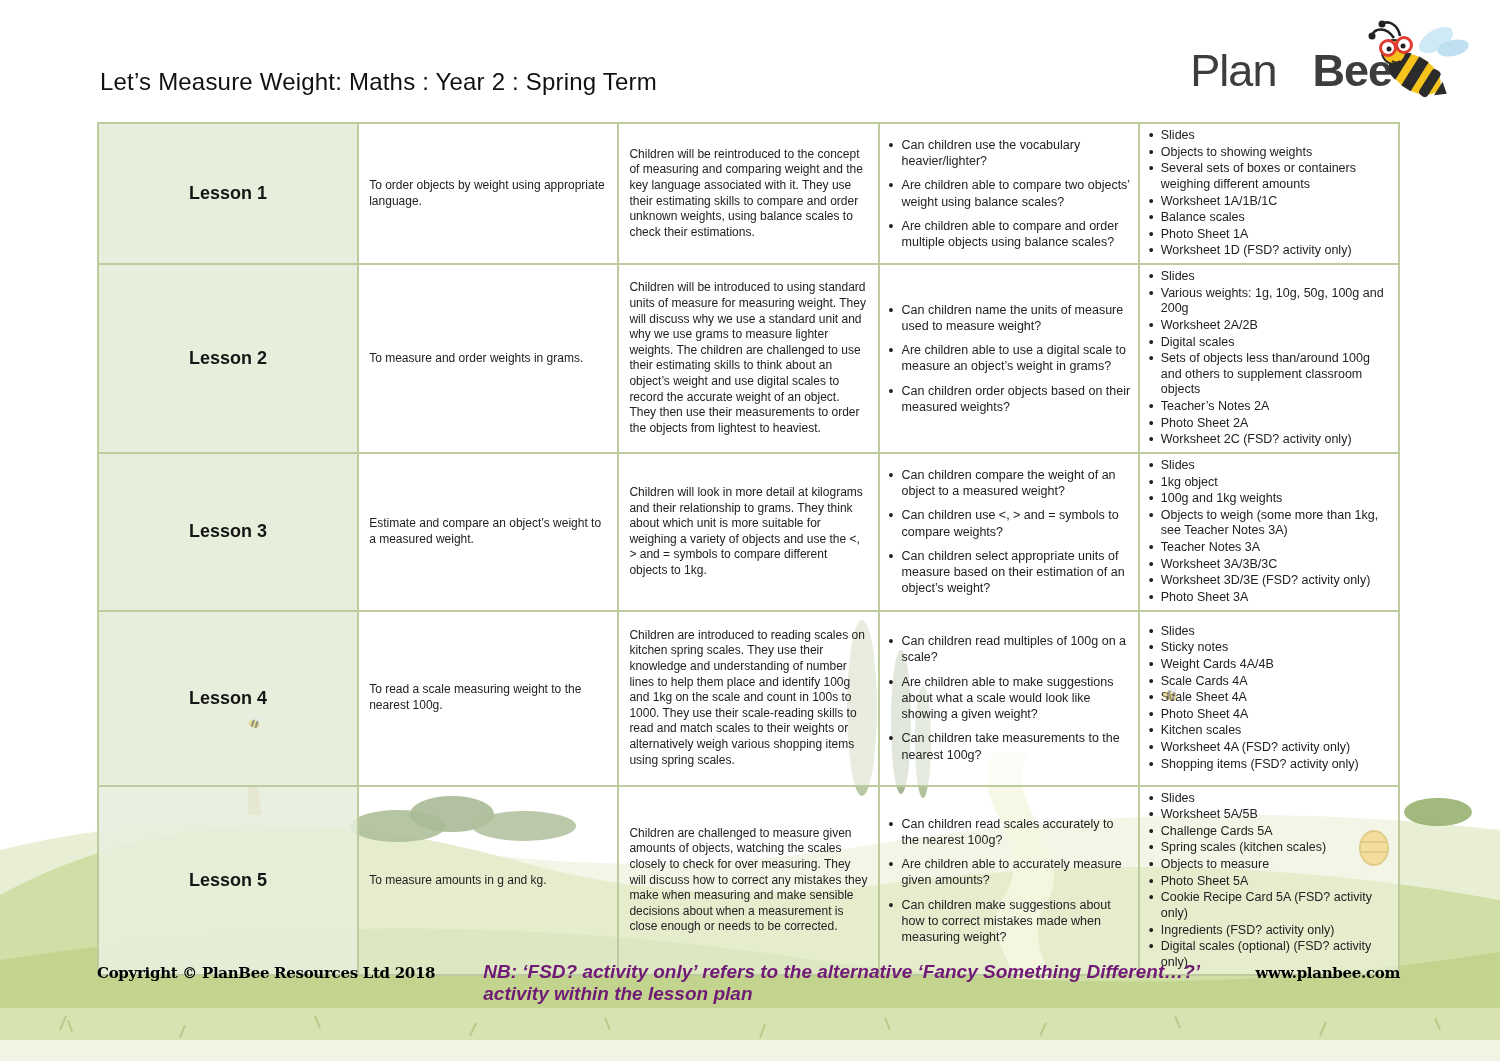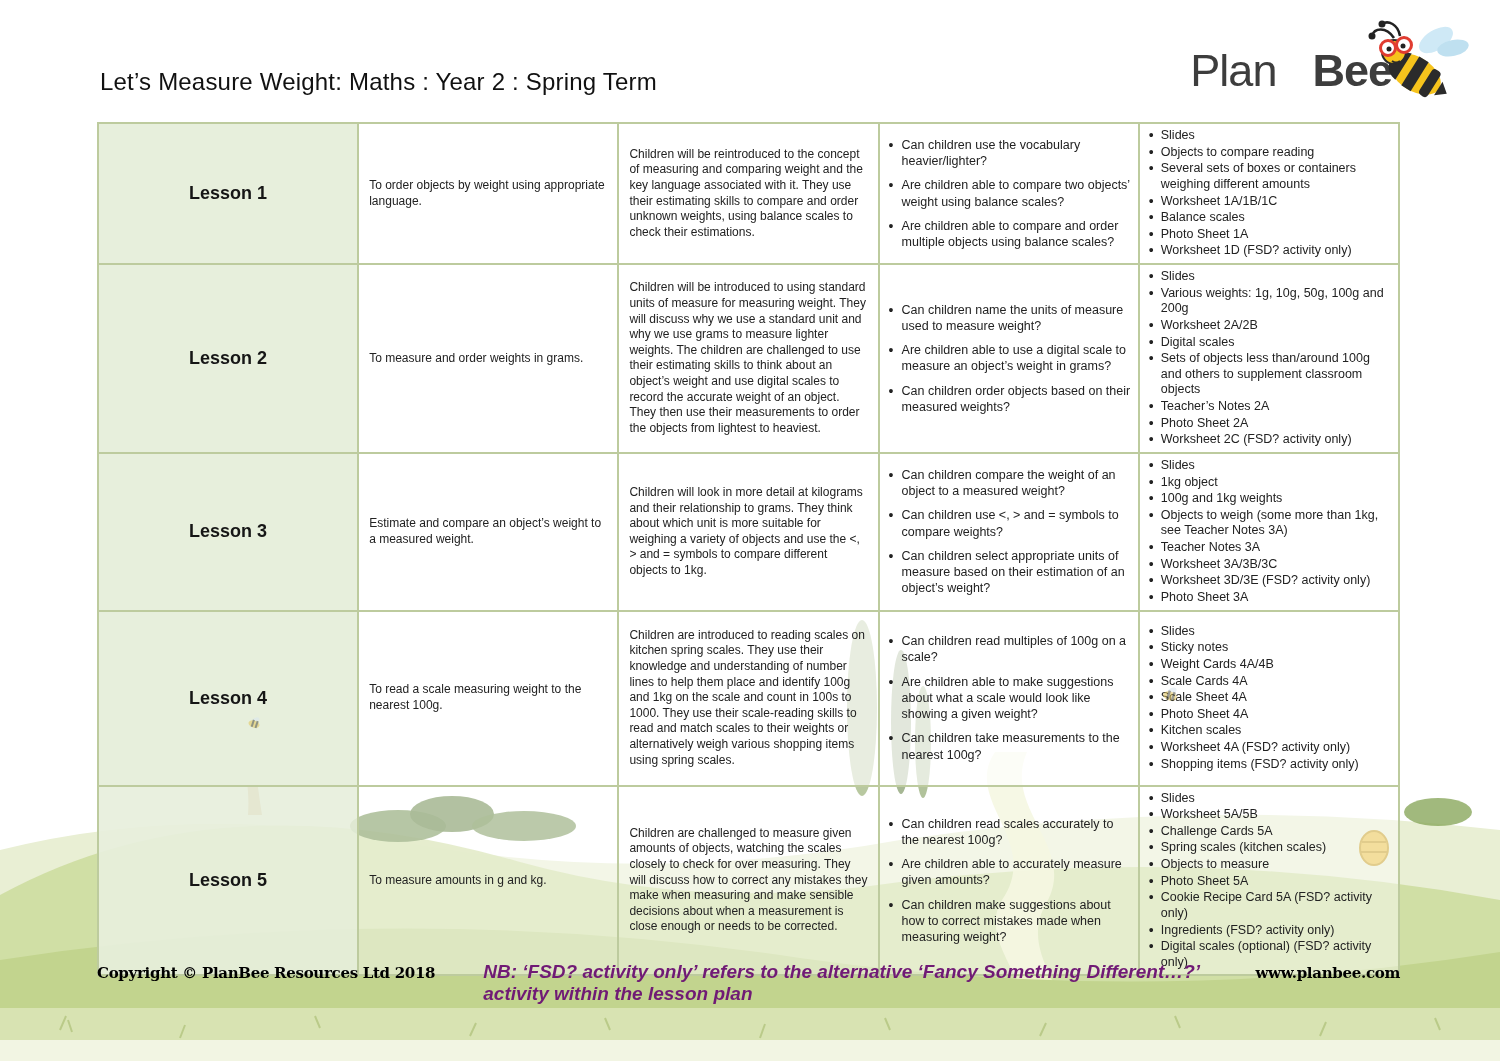--- a/index.html
+++ b/index.html
@@ -147,21 +147,21 @@
     <div class="cell aq">
         <ul>
           <li>Can children use the vocabulary heavier/lighter?</li>
           <li>Are children able to compare two objects’ weight using balance scales?</li>
           <li>Are children able to compare and order multiple objects using balance scales?</li>
         </ul>
       </div>
     <div class="cell rs">
         <ul>
           <li>Slides</li>
-          <li>Objects to compare reading</li>
+          <li>Objects to showing weights</li>
           <li>Several sets of boxes or containers weighing different amounts</li>
           <li>Worksheet 1A/1B/1C</li>
           <li>Balance scales</li>
           <li>Photo Sheet 1A</li>
           <li>Worksheet 1D (FSD? activity only)</li>
         </ul>
       </div>
   </div>
 
   <div class="trow r2">

